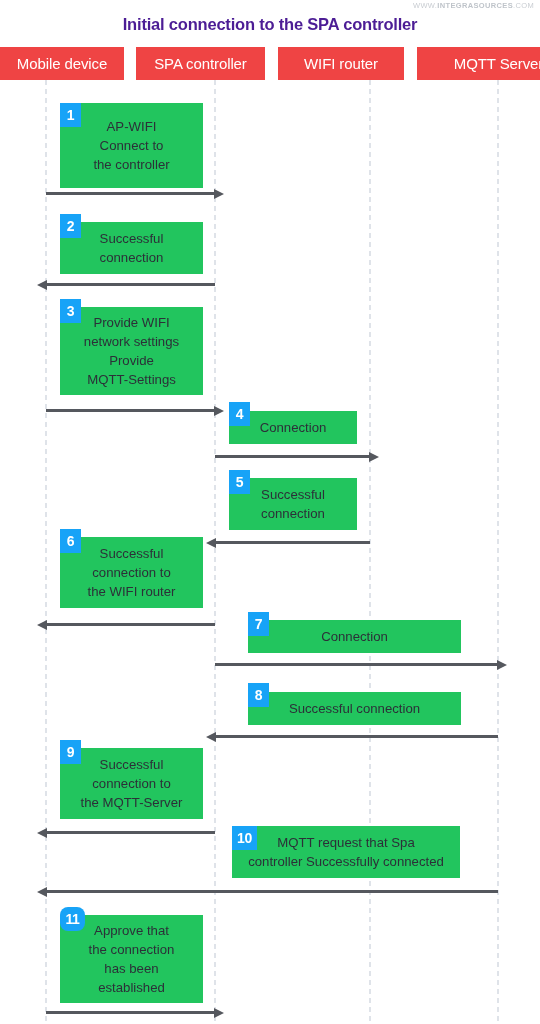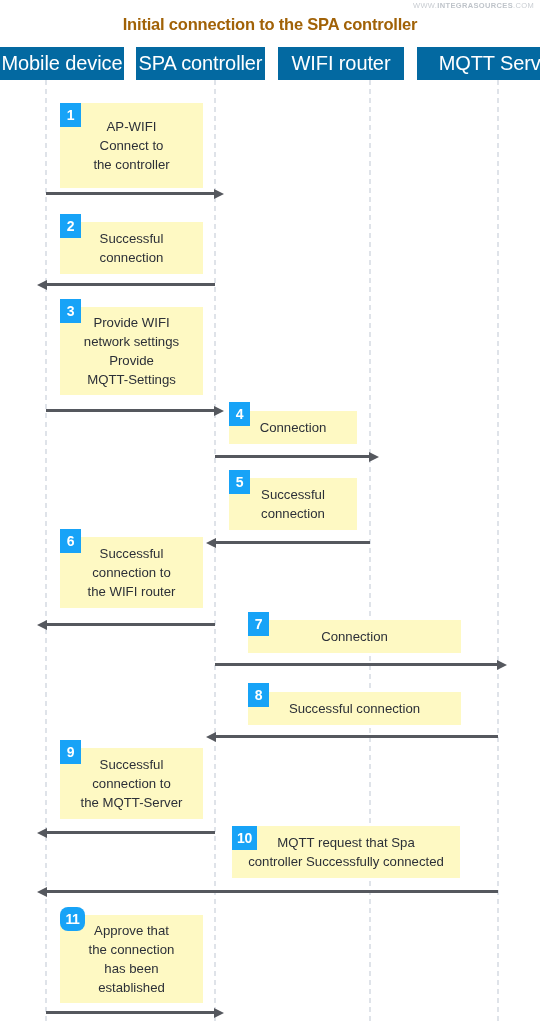--- a/index.html
+++ b/index.html
@@ -34,53 +34,53 @@
 
   
   #title {
     position: absolute;
     top: 15px;
     left: 0;
     width: 540px;
     text-align: center;
     font-size: 16.5px;
     font-weight: bold;
-    color: #a16207;
+    color: #4c1d95;
     letter-spacing: -0.2px;
   }
 
   
   .actor-box {
     position: absolute;
     top: 47px;
     height: 33px;
-    background: #0369a1;
+    background: #ef4444;
     color: #ffffff;
-    font-size: 20px;
+    font-size: 15px;
     display: flex;
     align-items: center;
     justify-content: center;
     letter-spacing: -0.1px;
   }
 
   
   .lifeline {
     position: absolute;
     top: 80px;
     width: 2px;
     height: 944px;
     background-image: linear-gradient(#dfe3e9 55%, rgba(255,255,255,0) 0%);
     background-size: 2px 9px;
     background-repeat: repeat-y;
   }
 
   
   .step-box {
     position: absolute;
-    background: #fef9c3;
+    background: #22c55e;
     color: #2c3038;
     font-size: 13.2px;
     line-height: 19px;
     display: flex;
     align-items: center;
     justify-content: center;
     text-align: center;
     box-sizing: border-box;
     padding: 11px 4px;
   }

